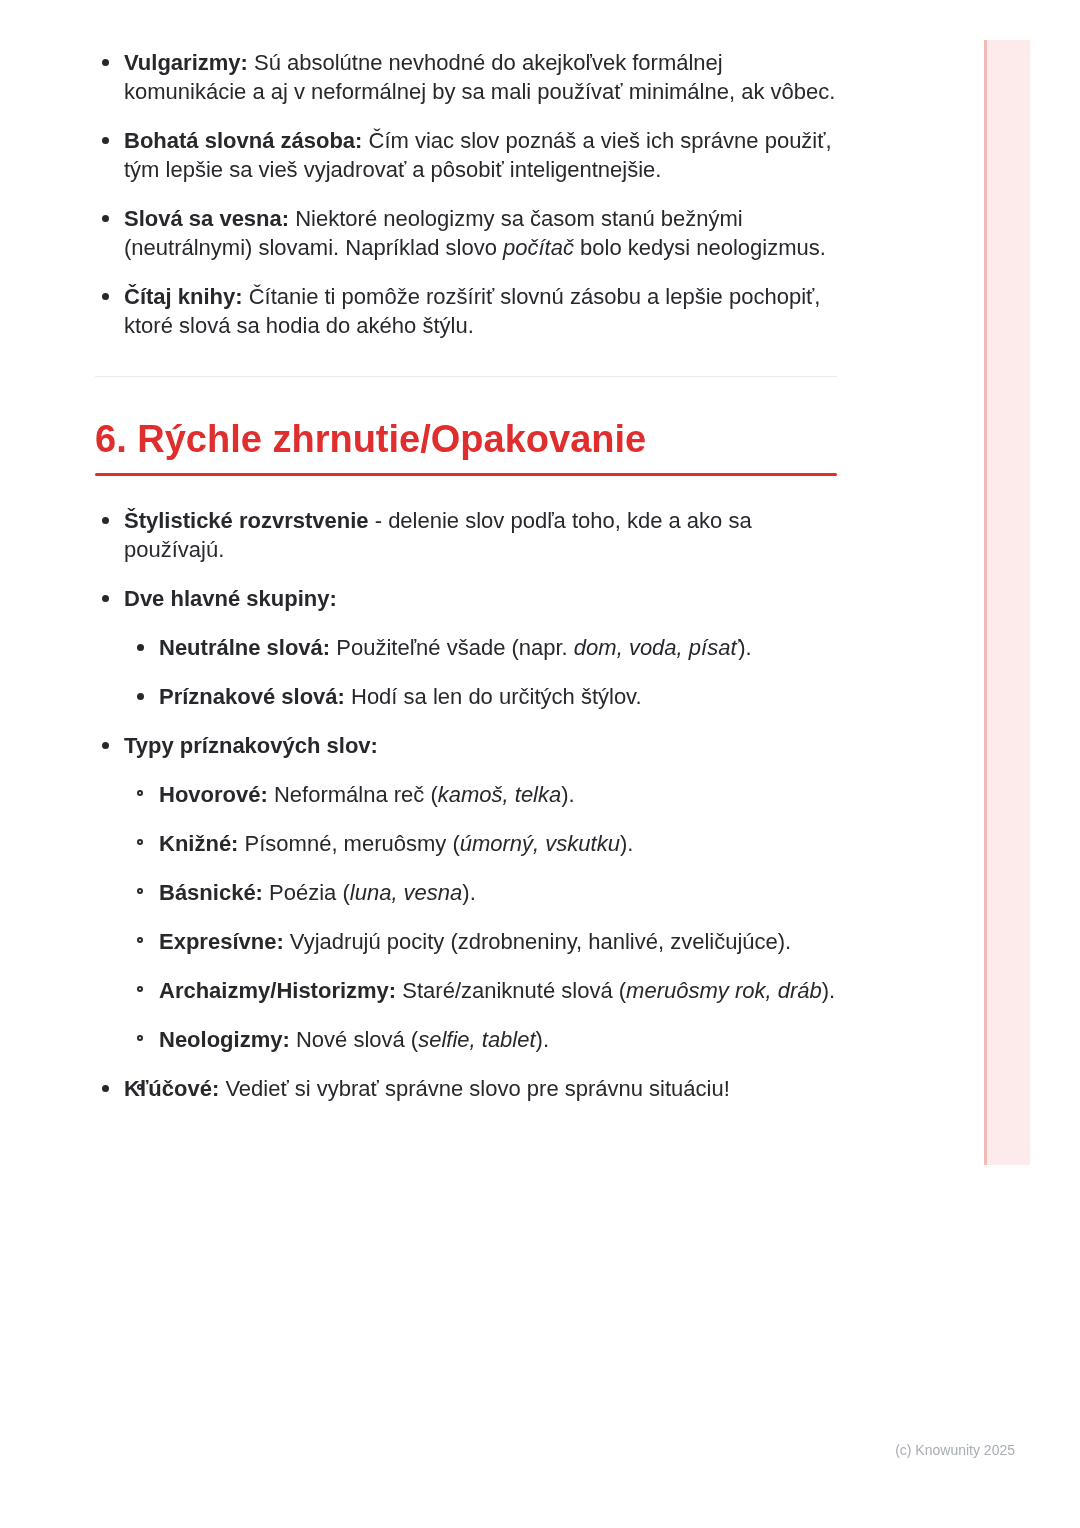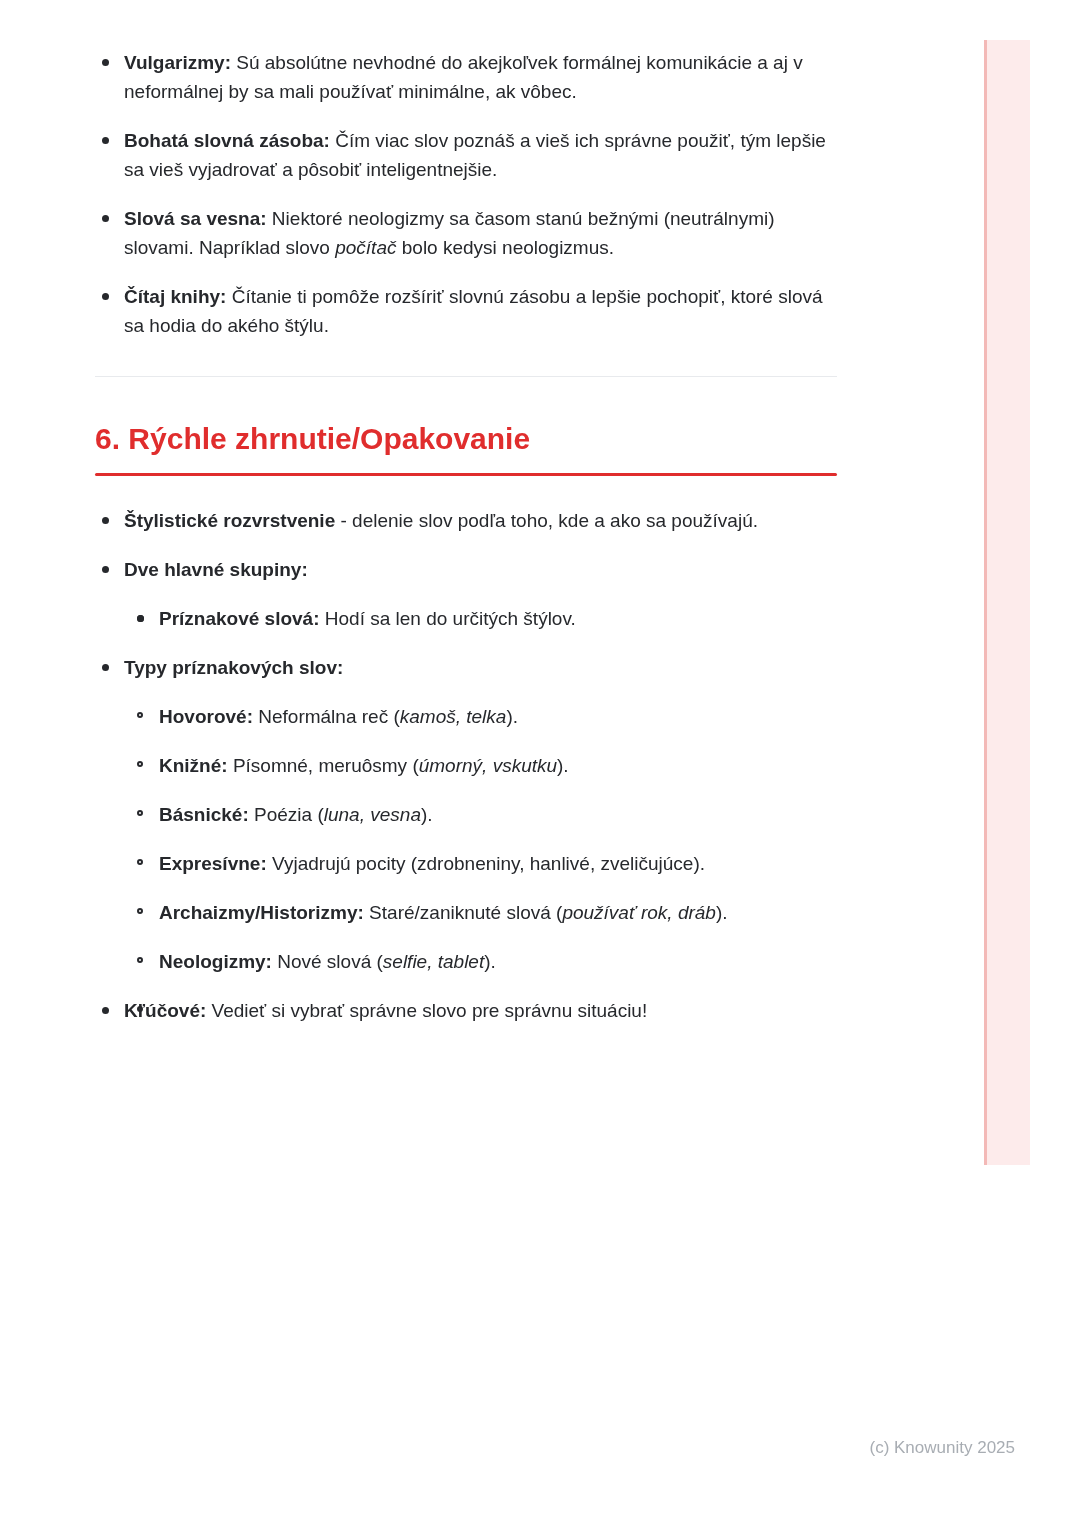--- a/index.html
+++ b/index.html
@@ -36,21 +36,21 @@
   .content{
     position:absolute;
     left:95px;
     top:48px;
     width:742px;
   }
   .bullet{
     position:relative;
     padding-left:29px;
     margin-bottom:20px;
-    font-size:19px;
+    font-size:22px;
     line-height:29px;
   }
   .bullet .marker{
     position:absolute;
     left:7px;
     top:11px;
     width:7px;
     height:7px;
     border-radius:50%;
     background:var(--text-color);
@@ -68,37 +68,37 @@
   .b{font-weight:bold;}
   .i{font-style:italic;}
   .divider{
     height:1px;
     background:var(--divider-color);
     margin:36px 0 0 0;
     border:none;
   }
   .section-title{
     color:var(--accent-red);
-    font-size:30px;
+    font-size:38px;
     line-height:40px;
     font-weight:bold;
     margin:42px 0 14px 0;
     letter-spacing:0;
   }
   .title-underline{
     height:3px;
     background:var(--accent-red);
     border-radius:2px;
     margin:0 0 30px 0;
   }
   .footer{
     position:absolute;
     right:65px;
     bottom:70px;
-    font-size:17px;
+    font-size:14px;
     color:var(--footer-gray);
   }
 </style>
 </head>
 <body>
 
 <div class="page">
 
   <div class="highlight-bar"></div>
 
@@ -113,30 +113,30 @@
 
     <div class="divider"></div>
 
     <h1 class="section-title">6. Rýchle zhrnutie/Opakovanie</h1>
     <div class="title-underline"></div>
 
     <div class="list">
         <div class="bullet"><span class="marker"></span><span class="bullet-text"><span class="b">Štylistické rozvrstvenie</span><span> - delenie slov podľa toho, kde a ako sa používajú.</span></span></div>
         <div class="bullet"><span class="marker"></span><span class="bullet-text"><span class="b">Dve hlavné skupiny:</span></span></div>
         <div class="sublist">
-          <div class="bullet"><span class="marker"></span></div>
+          <div class="bullet"><span class="marker"></span><span class="bullet-text"><span class="b">Neutrálne slová:</span><span> Použiteľné všade (napr. </span><span class="i">dom, voda, písať</span><span>).</span></span></div>
           <div class="bullet"><span class="marker"></span><span class="bullet-text"><span class="b">Príznakové slová:</span><span> Hodí sa len do určitých štýlov.</span></span></div>
         </div>
         <div class="bullet"><span class="marker"></span><span class="bullet-text"><span class="b">Typy príznakových slov:</span></span></div>
         <div class="sublist">
           <div class="bullet circle"><span class="marker"></span><span class="bullet-text"><span class="b">Hovorové:</span><span> Neformálna reč (</span><span class="i">kamoš, telka</span><span>).</span></span></div>
           <div class="bullet circle"><span class="marker"></span><span class="bullet-text"><span class="b">Knižné:</span><span> Písomné, meruôsmy (</span><span class="i">úmorný, vskutku</span><span>).</span></span></div>
           <div class="bullet circle"><span class="marker"></span><span class="bullet-text"><span class="b">Básnické:</span><span> Poézia (</span><span class="i">luna, vesna</span><span>).</span></span></div>
           <div class="bullet circle"><span class="marker"></span><span class="bullet-text"><span class="b">Expresívne:</span><span> Vyjadrujú pocity (zdrobneniny, hanlivé, zveličujúce).</span></span></div>
-          <div class="bullet circle"><span class="marker"></span><span class="bullet-text"><span class="b">Archaizmy/Historizmy:</span><span> Staré/zaniknuté slová (</span><span class="i">používať rok, dráb</span><span>).</span></span></div>
+          <div class="bullet circle"><span class="marker"></span><span class="bullet-text"><span class="b">Archaizmy/Historizmy:</span><span> Staré/zaniknuté slová (</span><span class="i">meruôsmy rok, dráb</span><span>).</span></span></div>
           <div class="bullet circle"><span class="marker"></span><span class="bullet-text"><span class="b">Neologizmy:</span><span> Nové slová (</span><span class="i">selfie, tablet</span><span>).</span></span></div>
           <div class="bullet circle"><span class="marker"></span></div>
         </div>
         <div class="bullet"><span class="marker"></span><span class="bullet-text"><span class="b">Kľúčové:</span><span> Vedieť si vybrať správne slovo pre správnu situáciu!</span></span></div>
       </div>
 
   </div>
 
   <div class="footer">(c) Knowunity 2025</div>
 

